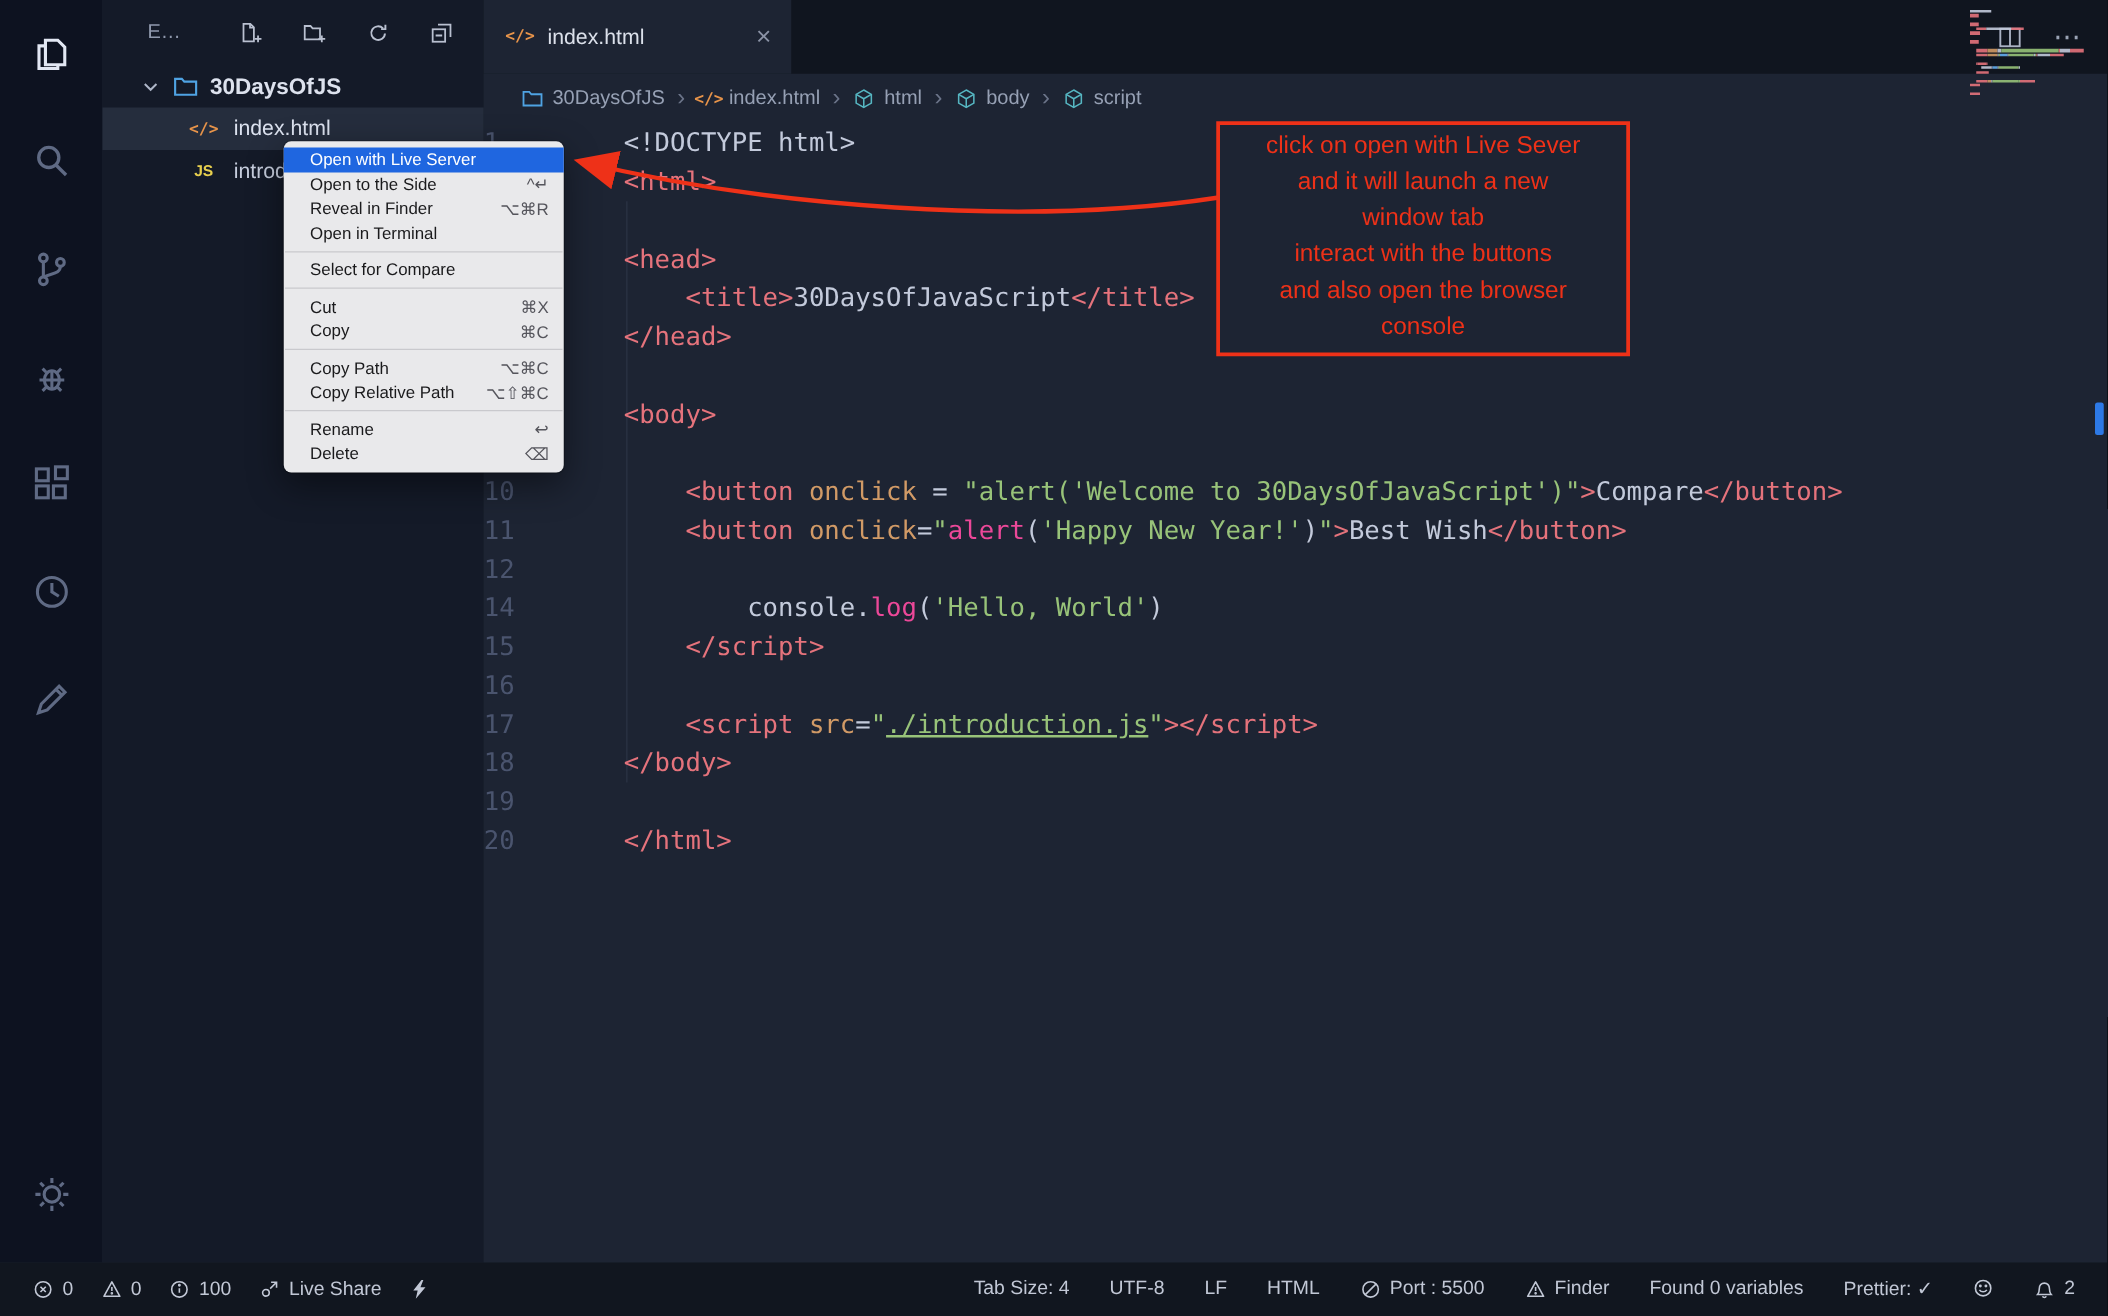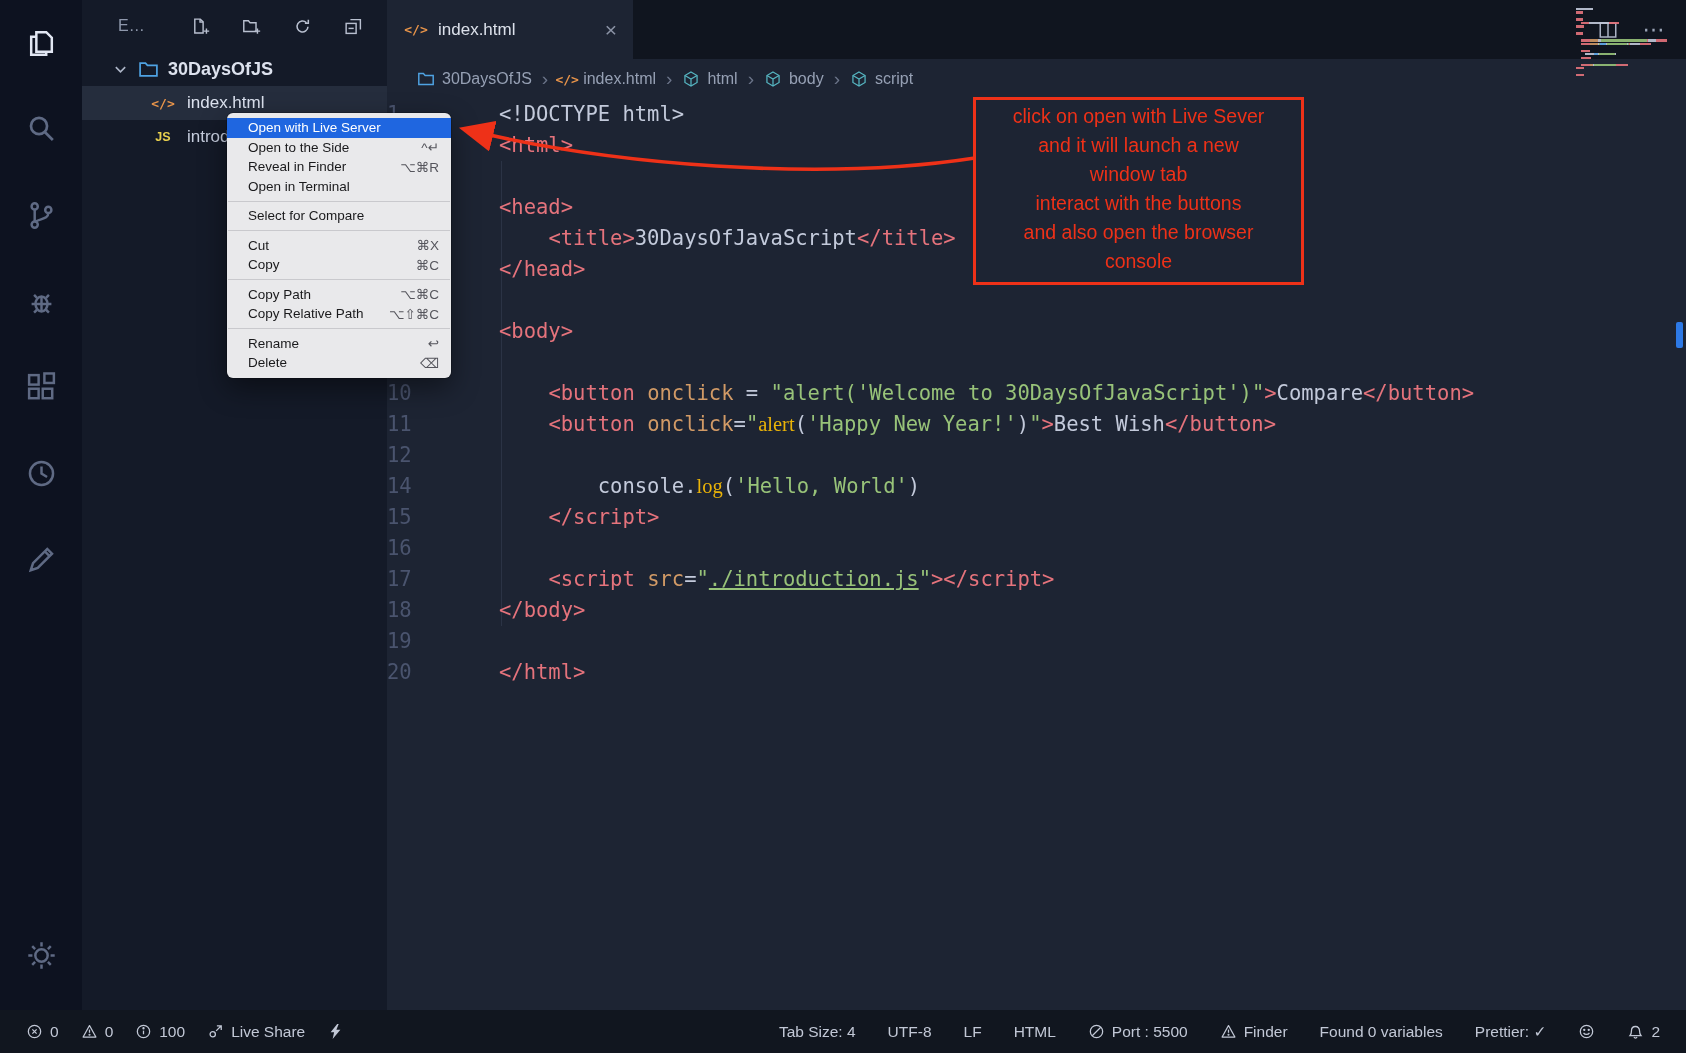--- a/index.html
+++ b/index.html
@@ -54,21 +54,21 @@
 
   .code-wrap{position:absolute;left:0;right:0;top:99px;}
   .indent-guide{position:absolute;left:114px;top:161px;width:1px;height:465px;background:#2b3345;}
   .code-line{display:flex;height:31px;line-height:31px;margin-right:115px;
              font-family:"DejaVu Sans Mono",monospace;font-size:20.5px;cursor:text;}
   .gutter{width:68px;flex:none;text-align:left;color:#4a546e;user-select:none;}
   .code-text{flex:1;margin-left:44px;white-space:pre;}
   .code-line.cur .code-text{background:#242b3c;}
   .code-line.cur .gutter{color:#9fa9c8;}
   .tk-plain{color:#c3cadb;} .tk-tag{color:#e5737c;} .tk-attr{color:#d19a66;}
-  .tk-string{color:#98c379;} .tk-func{color:#eab308;font-family:Liberation Serif, serif;}
+  .tk-string{color:#98c379;} .tk-func{color:#ec4899;}
   .tk-link{color:#98c379;text-decoration:underline;}
   .tk-sel{background:#3a4355;border-radius:2px;}
 
   .minimap{position:absolute;right:14px;top:8px;width:96px;}
   .mm-row{display:flex;height:2.2px;margin-bottom:1.3px;opacity:.9;}
   .mm-row span{height:100%;flex:none;}
   .overview-marker{position:absolute;right:3px;top:322px;width:7px;height:26px;background:#2d79e6;border-radius:2px;}
 
   
   .statusbar{position:absolute;left:0;right:0;bottom:0;height:43px;background:#11161f;

